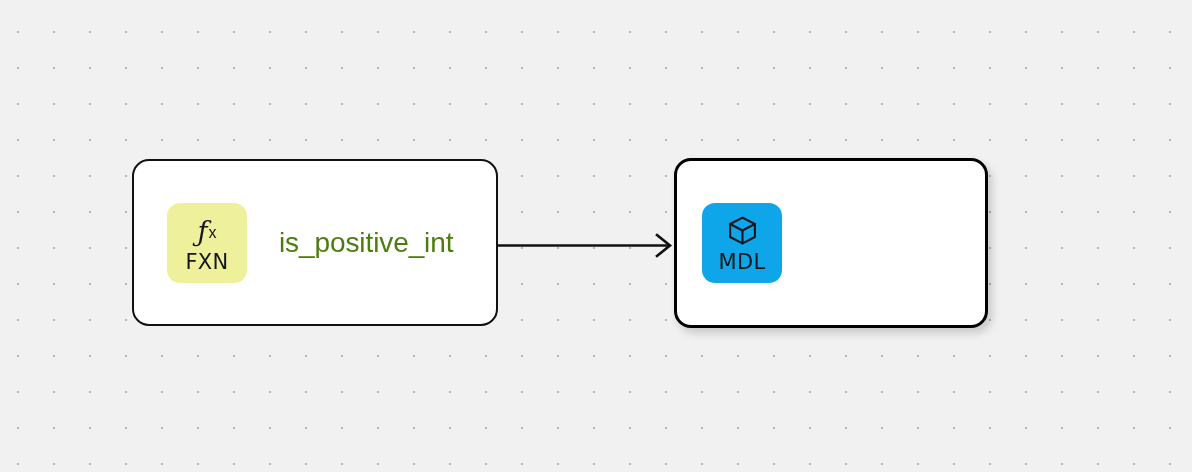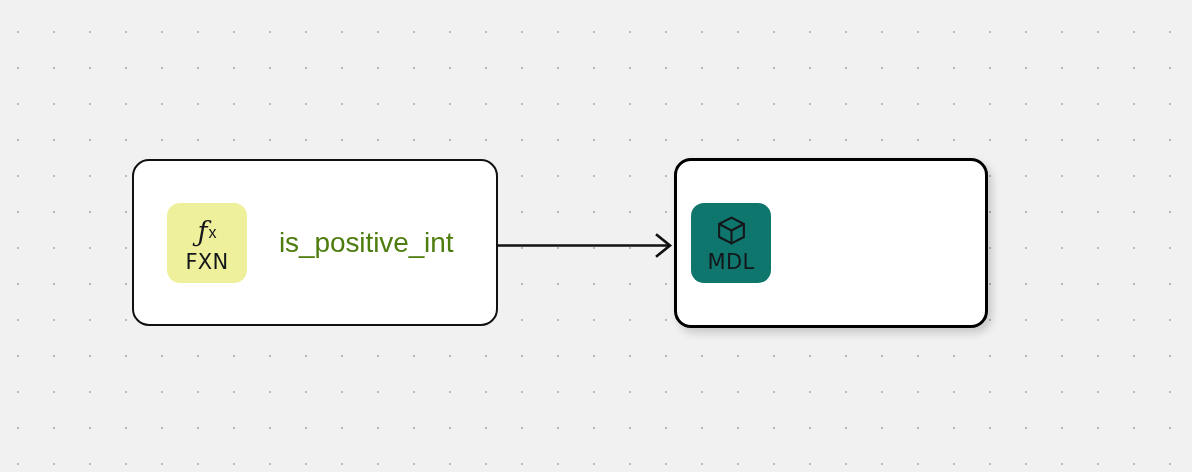--- a/index.html
+++ b/index.html
@@ -77,22 +77,22 @@
     flex-direction: column;
     align-items: center;
     justify-content: center;
     flex: 0 0 auto;
   }
   .badge-fxn {
     background: #eff09b;
     margin-left: 33px;
   }
   .badge-mdl {
-    background: #0f766e;
-    margin-left: 14px;
+    background: #0ea5e9;
+    margin-left: 25px;
   }
 
   .badge-glyph {
     display: flex;
     align-items: center;
     justify-content: center;
     height: 34px;
     line-height: 1;
     color: #14161a;
   }

